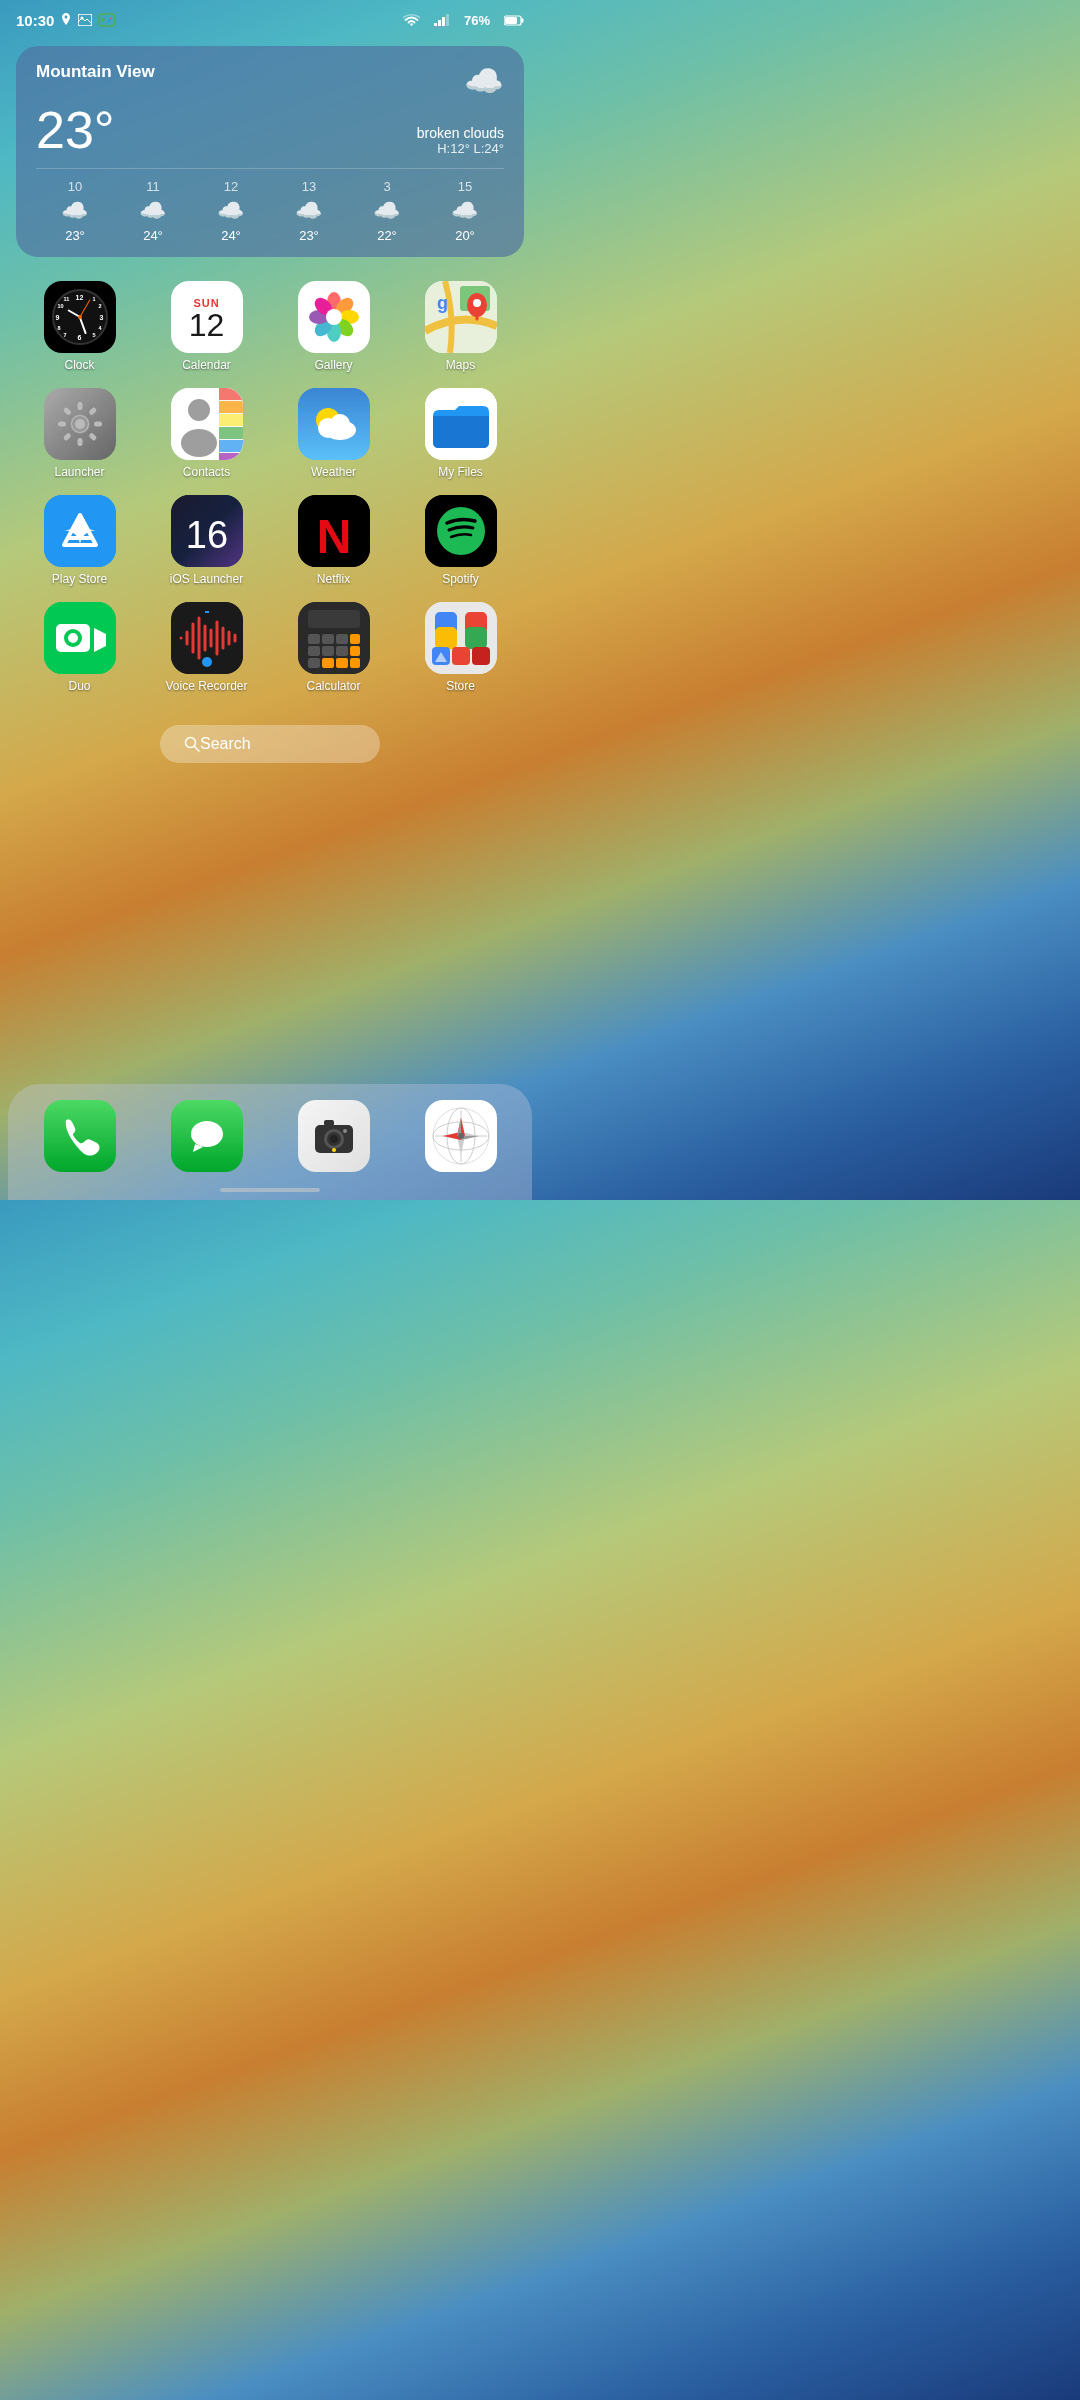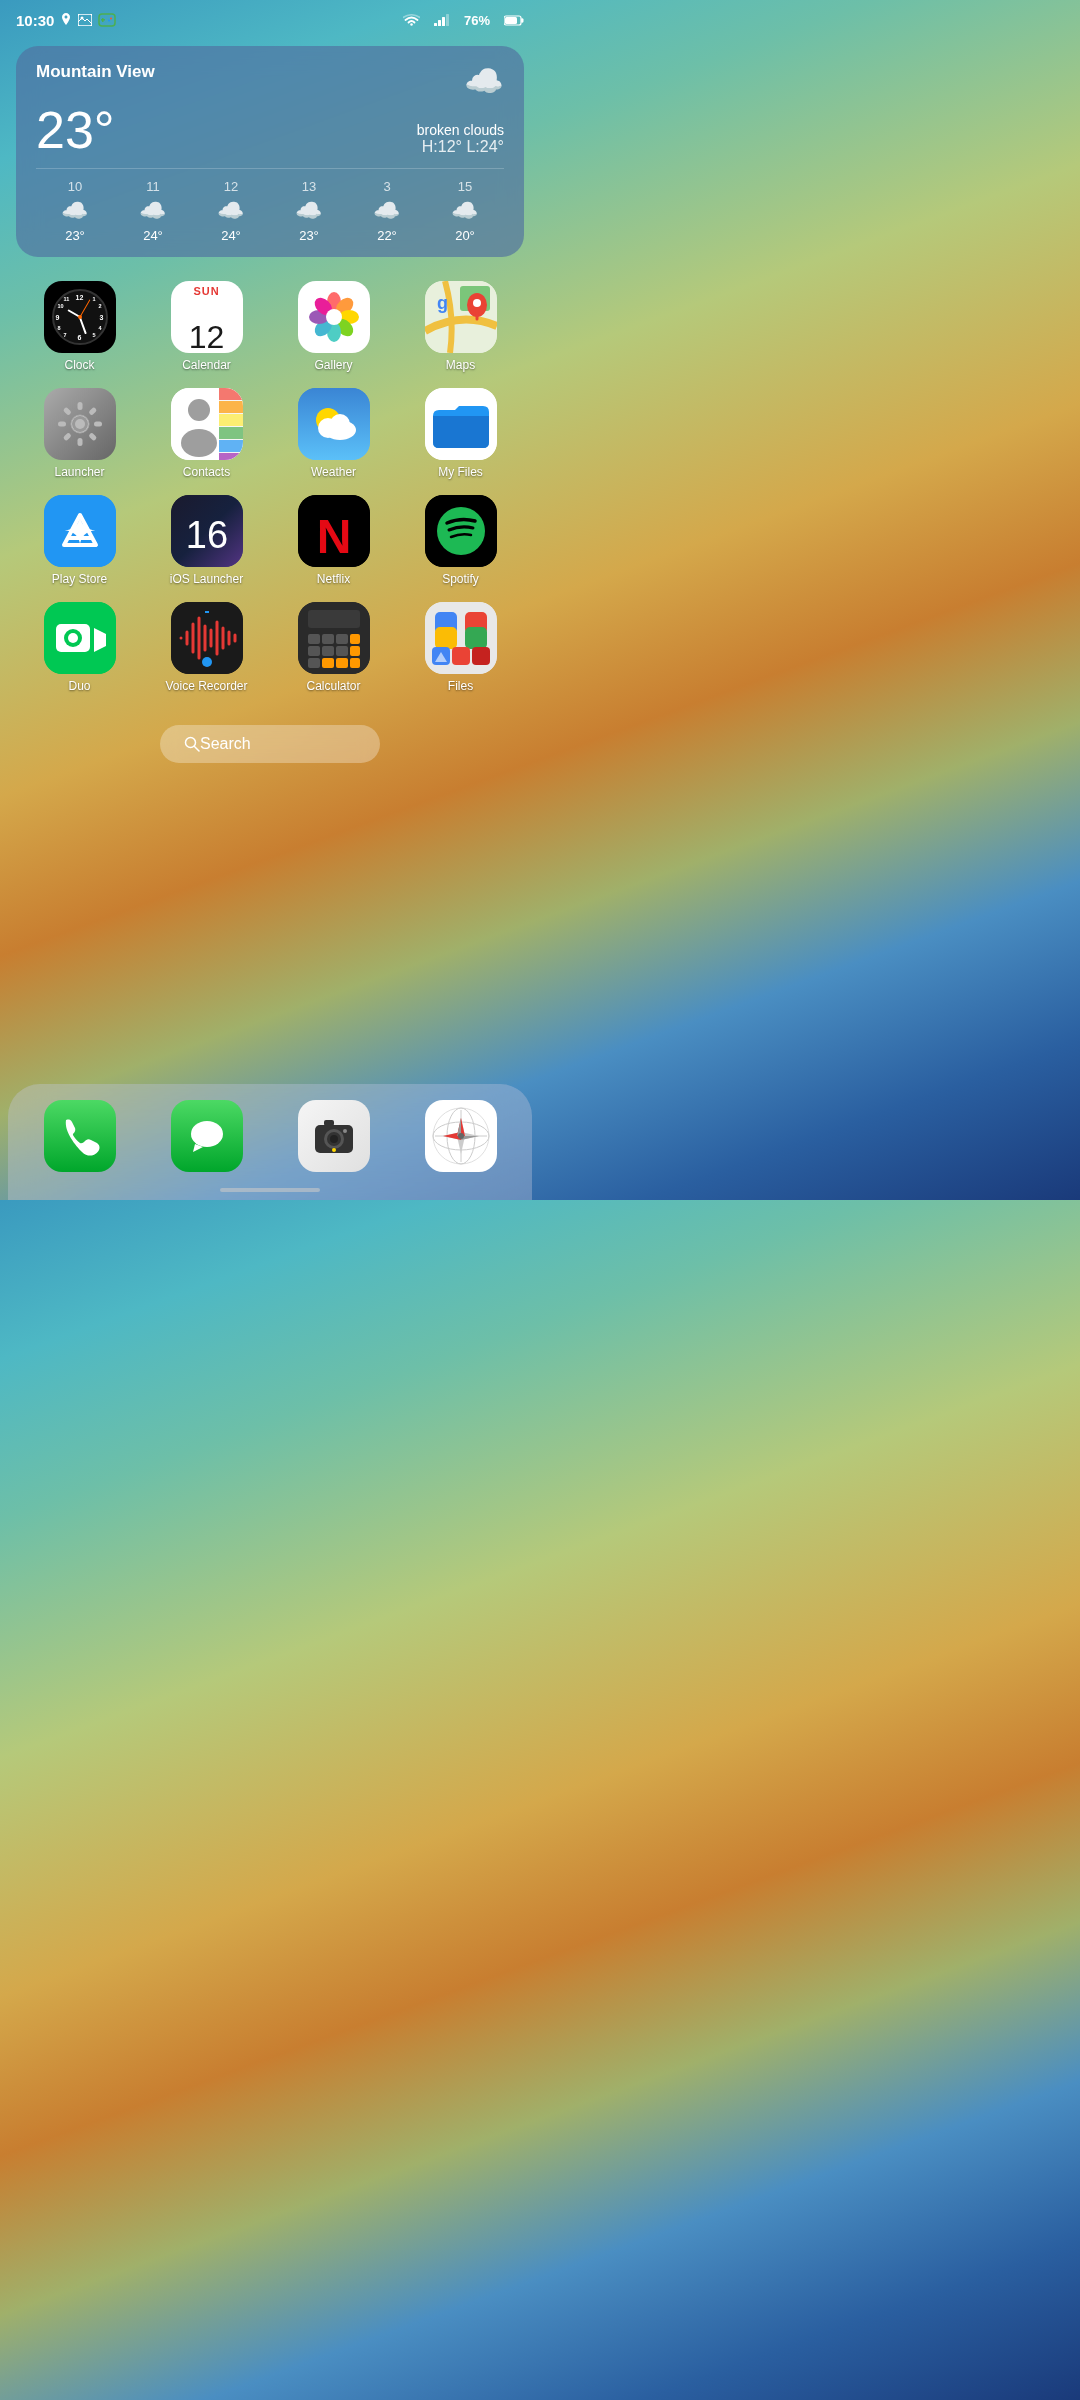--- a/index.html
+++ b/index.html
@@ -42,21 +42,21 @@
       justify-content: space-between;
       align-items: flex-start;
       margin-bottom: 4px;
       text-align: center;
     }
     .weather-city { font-size: 17px; font-weight: 600; }
     .weather-icon-cloud { font-size: 32px; }
     .weather-temp { font-size: 52px; font-weight: 300; line-height: 1; }
     .weather-desc-block { text-align: right; margin-top: 4px; }
     .weather-desc { font-size: 14px; }
-    .weather-hl { font-size: 16px; color: rgba(255,255,255,0.85); }
+    .weather-hl { font-size: 13px; color: rgba(255,255,255,0.85); }
     .weather-main-row {
       display: flex;
       justify-content: space-between;
       align-items: flex-end;
       margin-bottom: 12px;
     }
     .weather-forecast {
       display: flex;
       justify-content: space-between;
       padding-top: 10px;
@@ -372,21 +372,21 @@
 
           <div class="clock-hand" style="width:1.5px;height:18px;transform:translateX(-50%) rotate(160deg);"></div>
 
           <div class="clock-hand-orange" style="width:1px;height:20px;transform:translateX(-50%) rotate(30deg);"></div>
         </div>
       </div>
       <span class="app-label">Clock</span>
     </div>
 
     <div class="app-item">
-      <div class="app-icon calendar-app" style="flex-direction:column;justify-content:space-between;align-items:center;">
+      <div class="app-icon calendar-app" style="flex-direction:column;justify-content:center;align-items:center;">
         <span class="cal-sun">SUN</span>
         <span class="cal-num">12</span>
       </div>
       <span class="app-label">Calendar</span>
     </div>
 
     <div class="app-item">
       <div class="app-icon gallery-app">
         <svg width="58" height="58" viewBox="0 0 58 58">
           <circle cx="29" cy="29" r="29" fill="white"></circle>
@@ -635,21 +635,21 @@
           <rect x="10" y="25" width="22" height="22" rx="5" fill="#FBBC05"></rect>
           <rect x="40" y="25" width="22" height="22" rx="5" fill="#34A853"></rect>
 
           <rect x="7" y="45" width="18" height="18" rx="4" fill="#4285F4"></rect>
           <rect x="27" y="45" width="18" height="18" rx="4" fill="#EA4335"></rect>
           <rect x="47" y="45" width="18" height="18" rx="4" fill="#C5221F"></rect>
 
           <path d="M10 60 L16 50 L22 60 Z" fill="white" opacity="0.6"></path>
         </svg>
       </div>
-      <span class="app-label">Files</span>
+      <span class="app-label">Store</span>
     </div>
   </div>
 </div>
 
 <div class="search-bar-container">
   <div class="search-bar">
     <svg width="16" height="16" viewBox="0 0 16 16" fill="white">
       <circle cx="6.5" cy="6.5" r="5" stroke="white" stroke-width="1.5" fill="none"></circle>
       <line x1="10.5" y1="10.5" x2="15" y2="15" stroke="white" stroke-width="1.5" stroke-linecap="round"></line>
     </svg>

